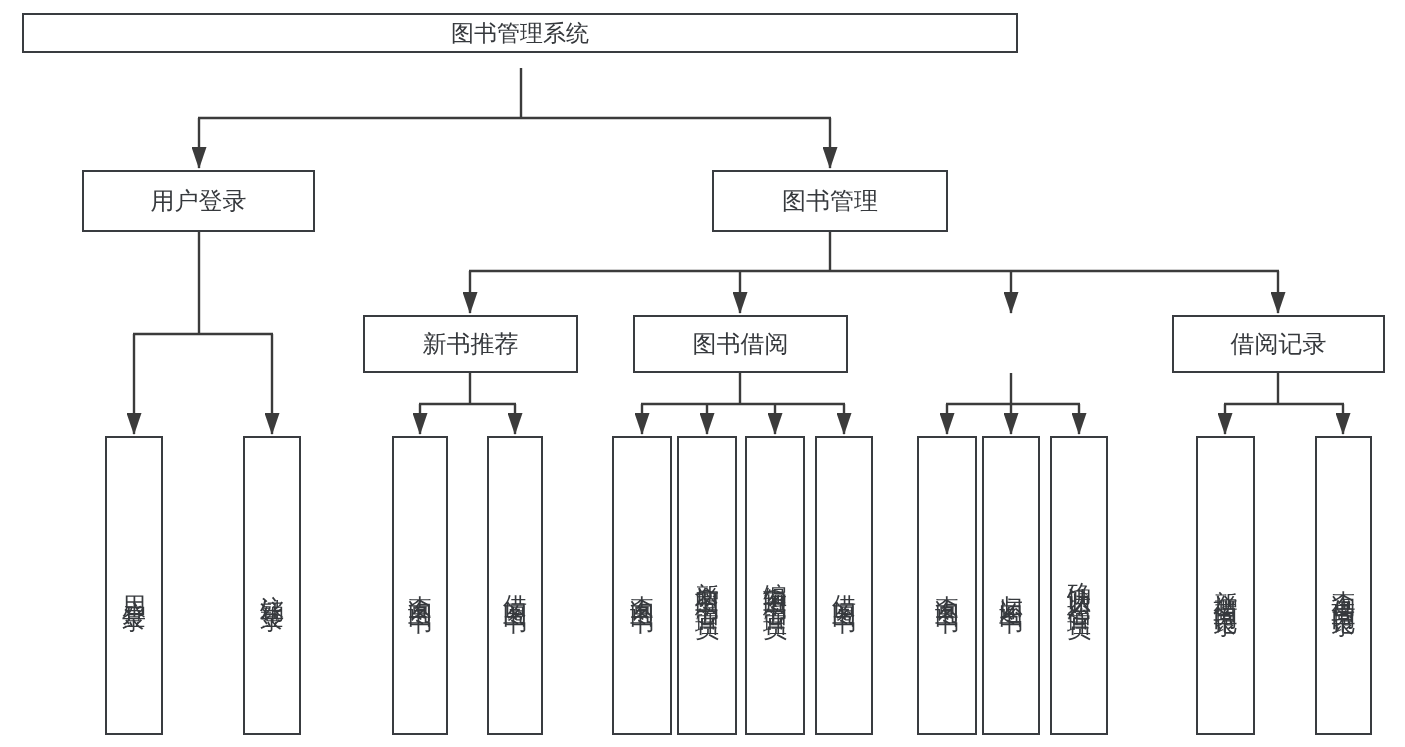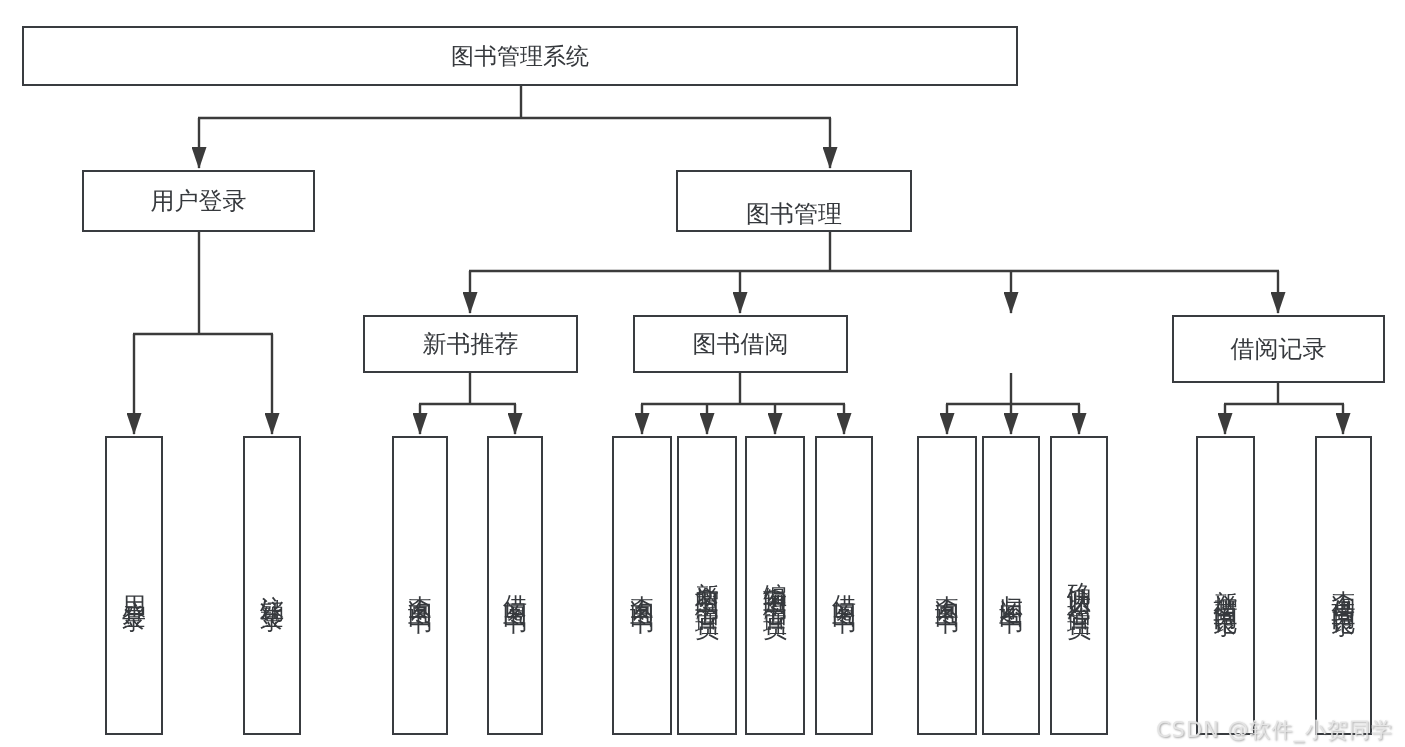--- a/index.html
+++ b/index.html
@@ -90,38 +90,38 @@
       <line x1="1011" y1="404" x2="1011" y2="434" marker-end="url(#arrow)"></line>
       <line x1="1079" y1="404" x2="1079" y2="434" marker-end="url(#arrow)"></line>
 
       <line x1="1278" y1="373" x2="1278" y2="404"></line>
       <line x1="1224" y1="404" x2="1344" y2="404"></line>
       <line x1="1225" y1="404" x2="1225" y2="434" marker-end="url(#arrow)"></line>
       <line x1="1343" y1="404" x2="1343" y2="434" marker-end="url(#arrow)"></line>
     </g>
   </svg>
 
-  <div class="box root-box" style="left:22px;top:26px;width:996px;height:60px;">
+  <div class="box root-box" style="left:22px;top:13px;width:996px;height:40px;">
     <span>图书管理系统</span>
   </div>
 
   <div class="box h-box" style="left:82px;top:170px;width:233px;height:62px;">
     <span>用户登录</span>
   </div>
-  <div class="box h-box" style="left:676px;top:170px;width:236px;height:62px;align-items:flex-end;">
+  <div class="box h-box" style="left:712px;top:170px;width:236px;height:62px;">
     <span>图书管理</span>
   </div>
 
   <div class="box h-box" style="left:363px;top:315px;width:215px;height:58px;">
     <span>新书推荐</span>
   </div>
   <div class="box h-box" style="left:633px;top:315px;width:215px;height:58px;align-items:center;">
     <span>图书借阅</span>
   </div>
-  <div class="box h-box" style="left:1172px;top:315px;width:213px;height:68px;">
+  <div class="box h-box" style="left:1172px;top:315px;width:213px;height:58px;">
     <span>借阅记录</span>
   </div>
 
   <div class="box leaf" style="left:105px;top:436px;width:58px;height:299px;">
     <span class="vtext">用户登录</span>
   </div>
   <div class="box leaf" style="left:243px;top:436px;width:58px;height:299px;">
     <span class="vtext">注销登录</span>
   </div>
 
@@ -155,14 +155,13 @@
     <span class="vtext">确认归还（管理员）</span>
   </div>
 
   <div class="box leaf" style="left:1196px;top:436px;width:59px;height:299px;">
     <span class="vtext">新增借阅记录</span>
   </div>
   <div class="box leaf" style="left:1315px;top:436px;width:57px;height:299px;">
     <span class="vtext">查询借阅记录</span>
   </div>
 
-  <div class="watermark">CSDN @软件_小贺同学</div>
 </div>
 
 </body></html>

